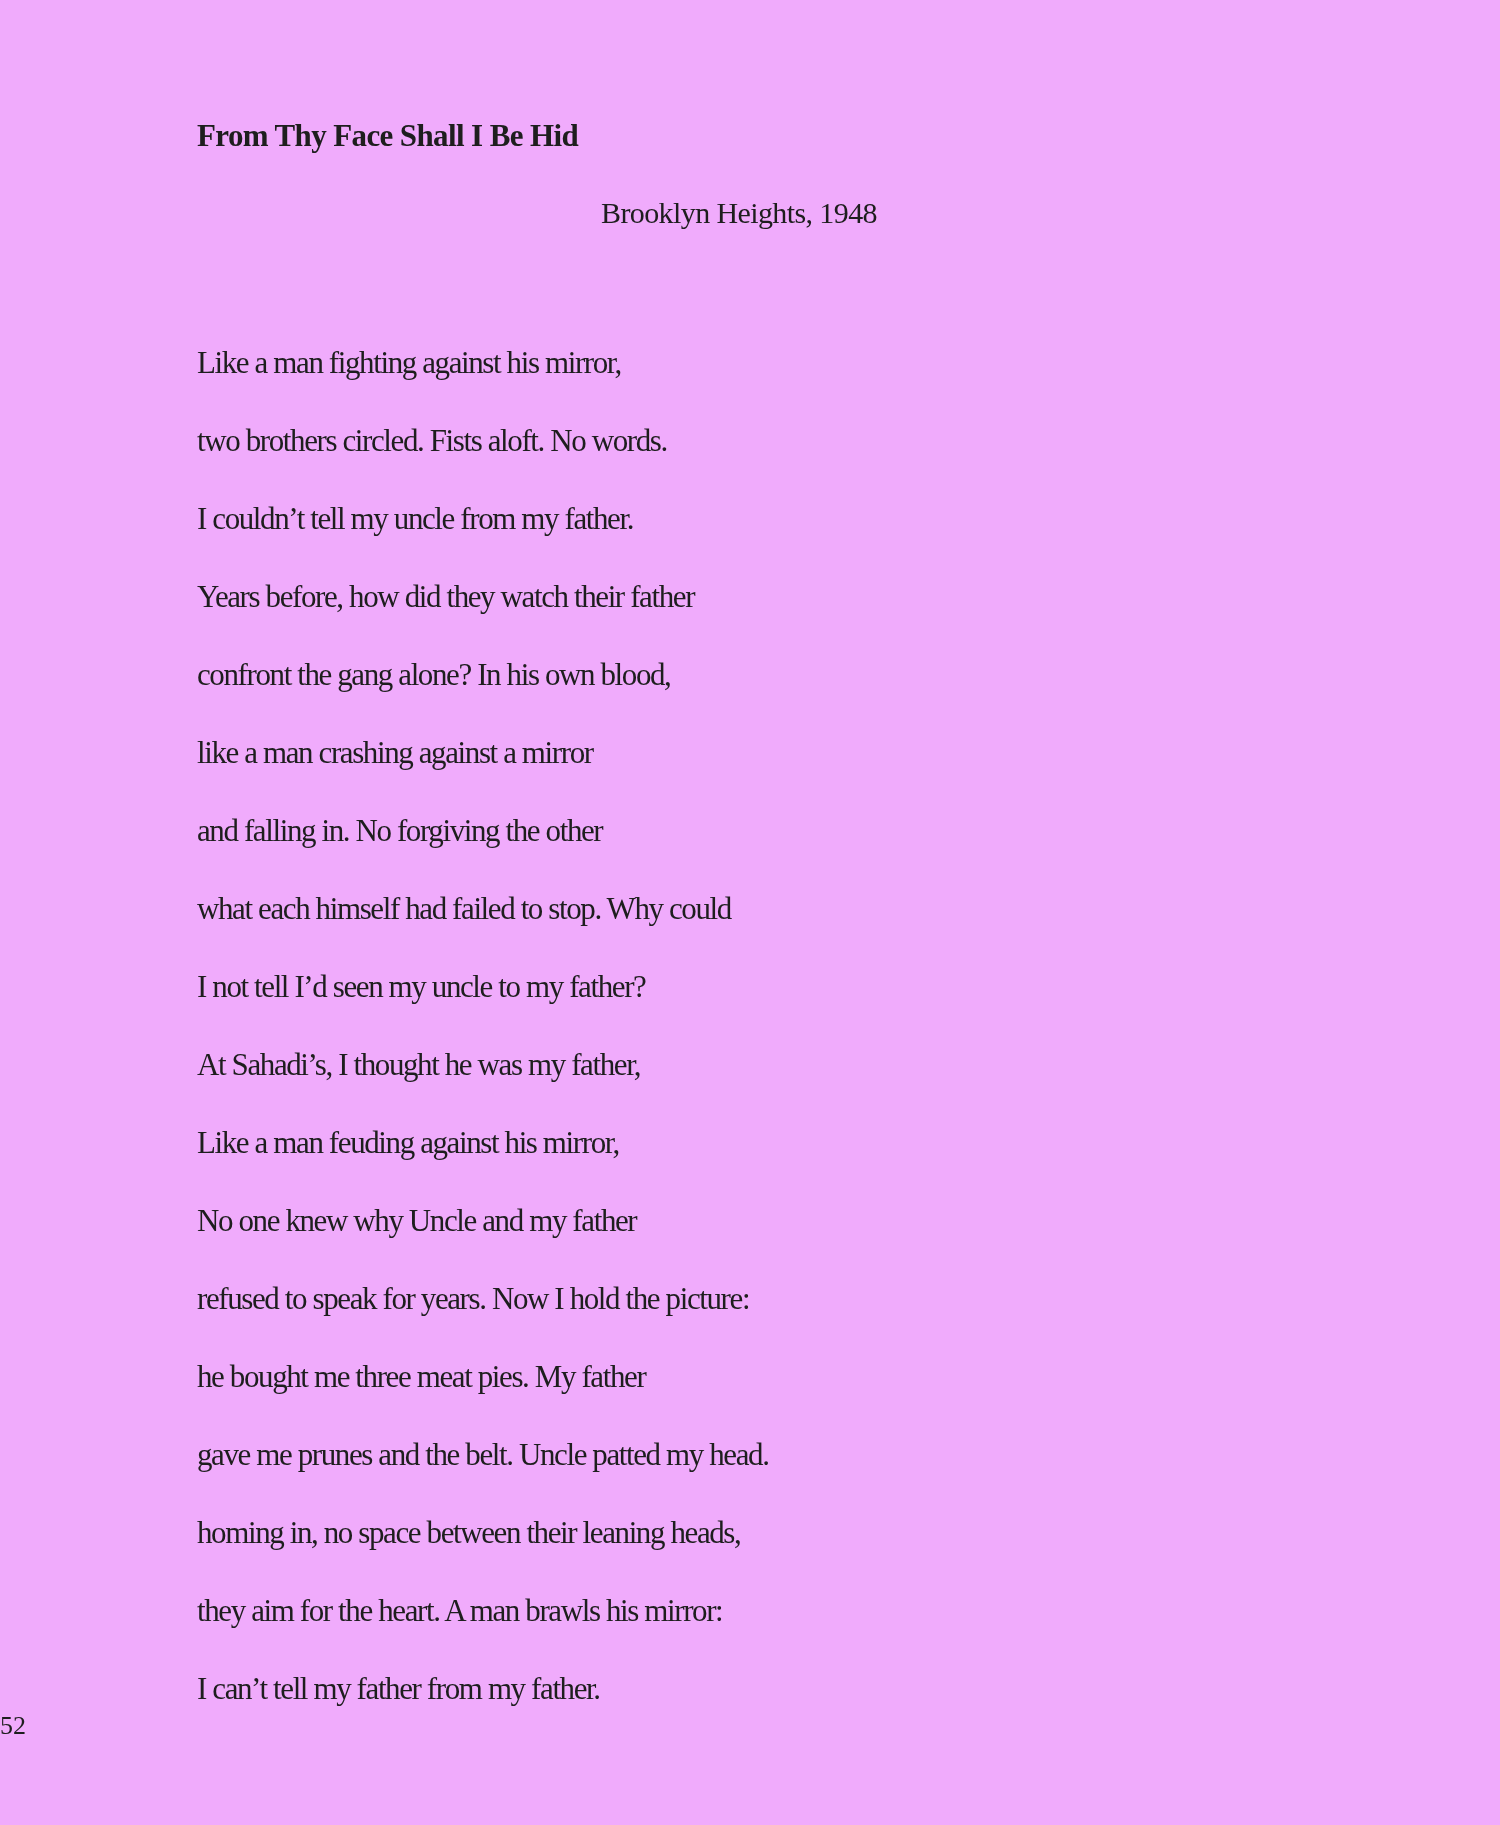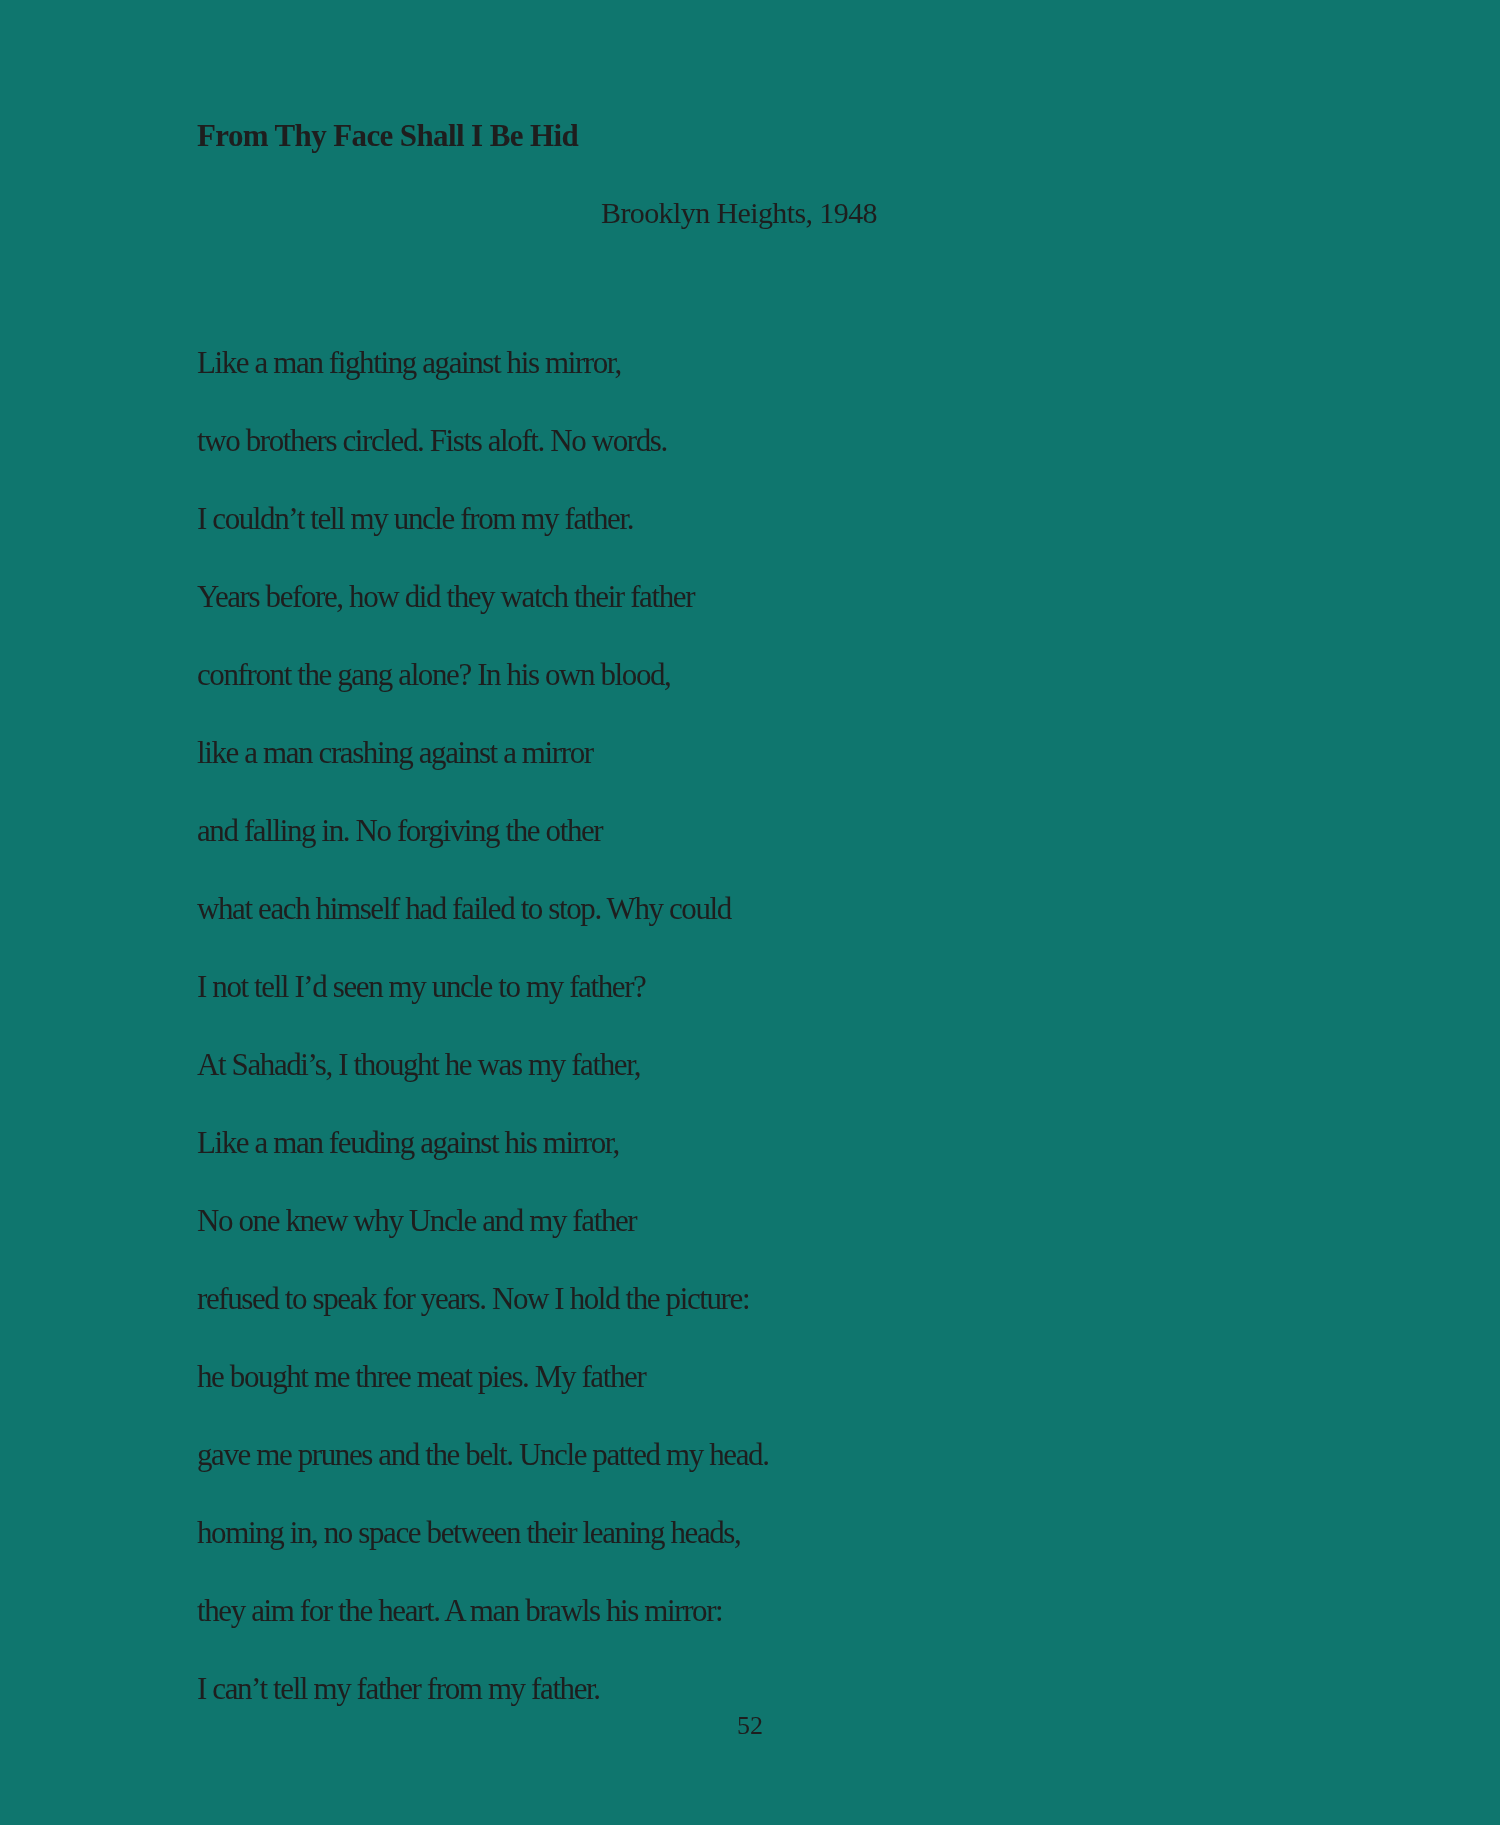--- a/index.html
+++ b/index.html
@@ -4,21 +4,21 @@
 <style>
   html, body {
     margin: 0;
     padding: 0;
     background: #ffffff;
   }
   .page {
     position: relative;
     width: 1500px;
     height: 1825px;
-    background: #0f766e;
+    background: #f0abfc;
     color: #1e1e1e;
     font-family: "Liberation Serif", "DejaVu Serif", serif;
     overflow: hidden;
     -webkit-font-smoothing: antialiased;
   }
   .poem-title {
     position: absolute;
     left: 197px;
     top: 117px;
     font-size: 31px;
@@ -53,21 +53,20 @@
     line-height: 44px;
     letter-spacing: -0.045em;
     white-space: nowrap;
     margin-top: 34px;
   }
   .folio {
     position: absolute;
     left: 0;
     top: 1711px;
     width: 100%;
-    text-align: center;
     font-size: 26px;
     line-height: 30px;
     font-feature-settings: "onum";
     font-variant-numeric: oldstyle-nums;
   }
 </style>
 </head>
 <body>
 
 <div class="page">

